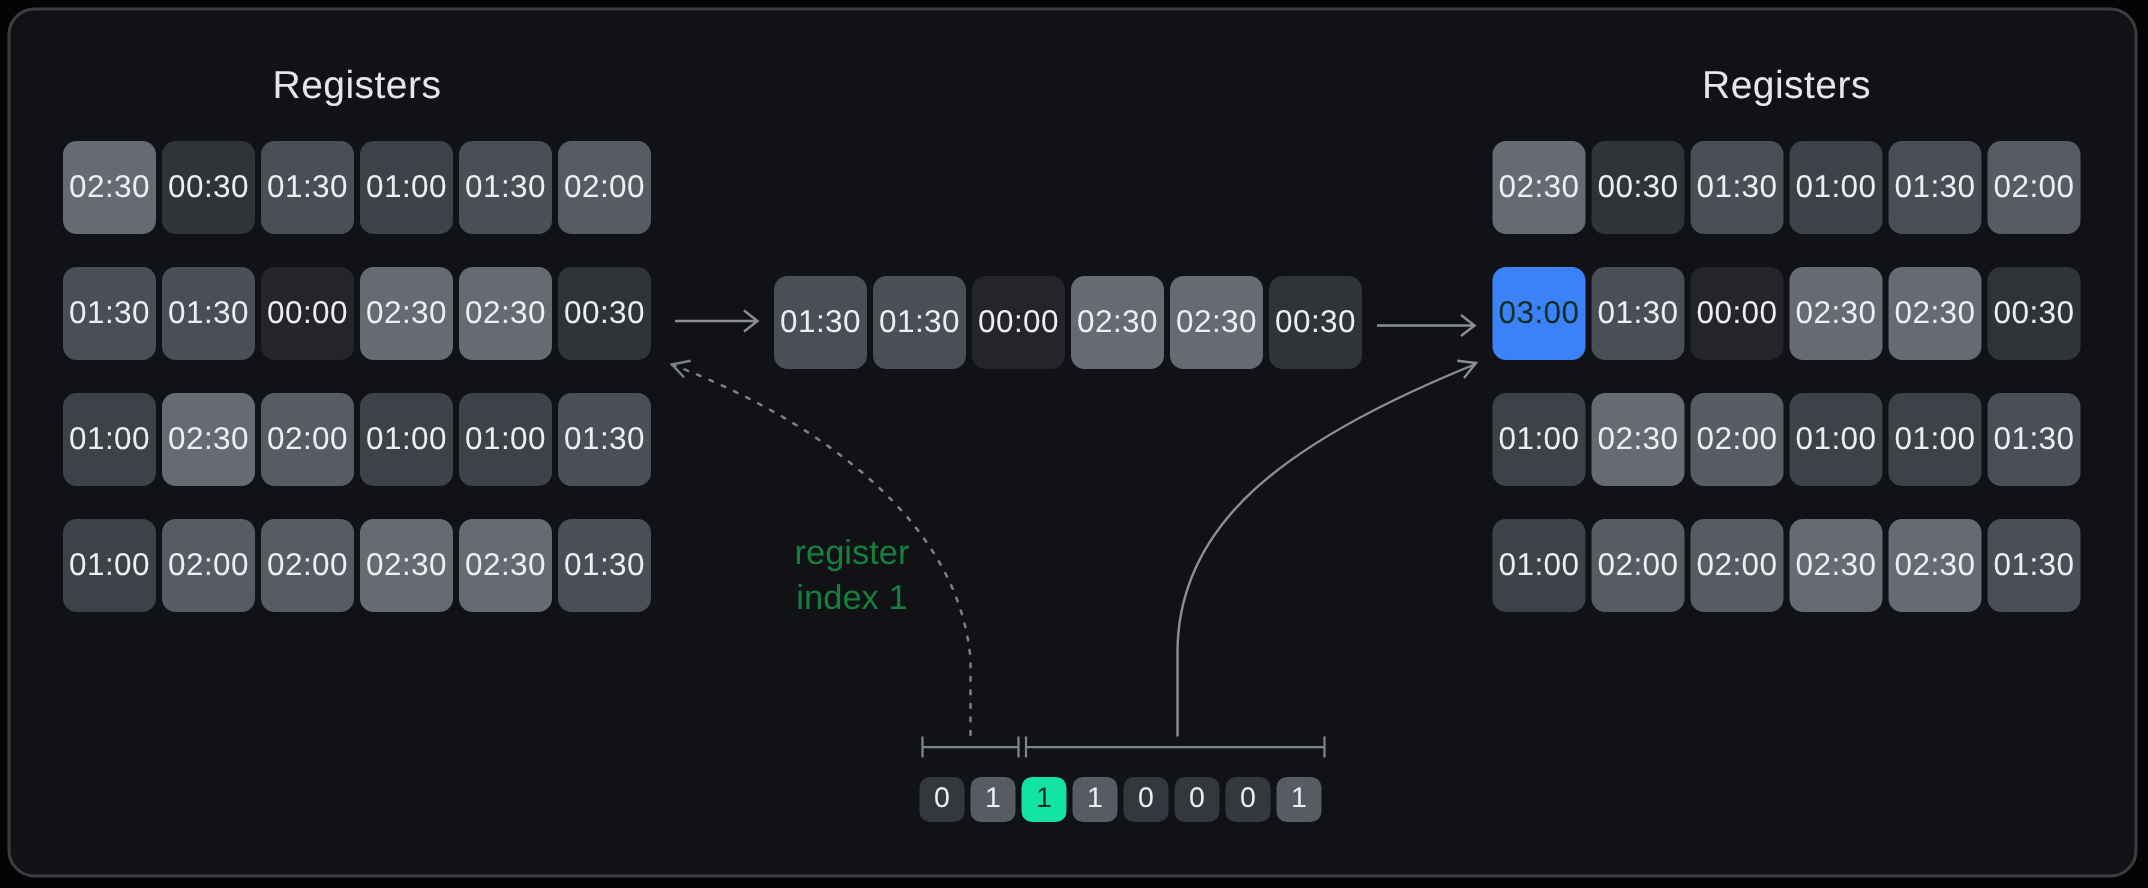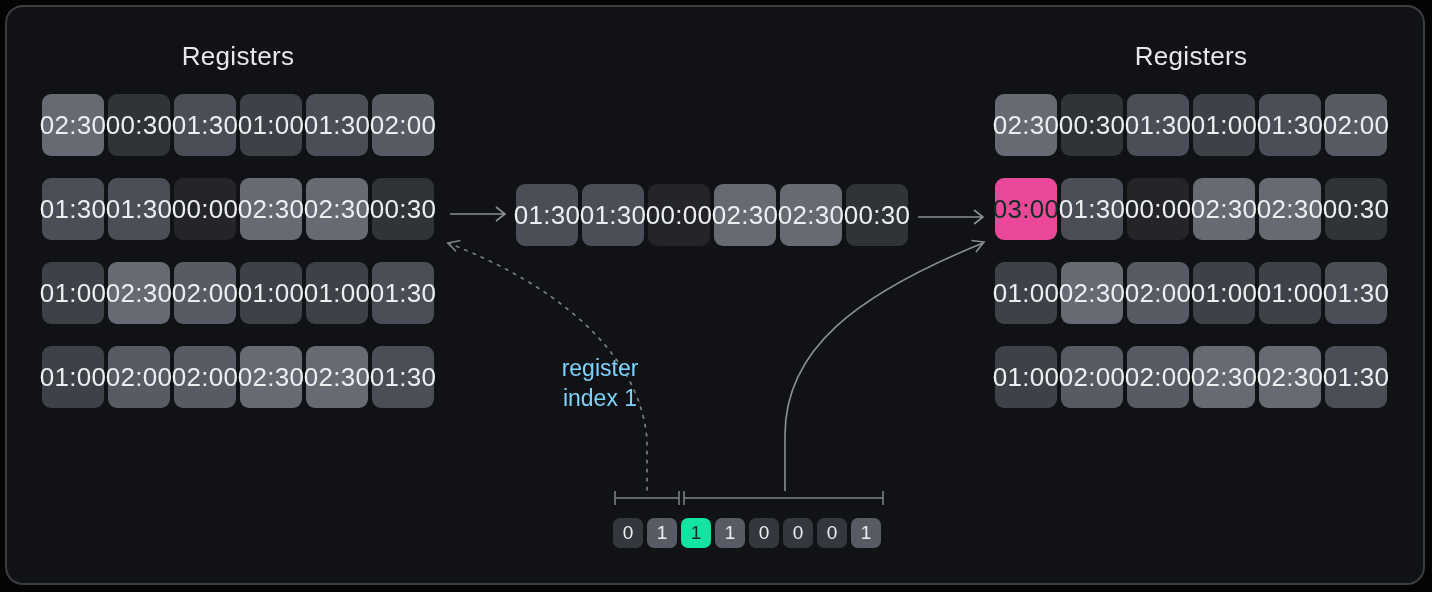--- a/index.html
+++ b/index.html
@@ -5,21 +5,21 @@
   html,body{margin:0;padding:0;background:#040404;width:1432px;height:592px;overflow:hidden;
     font-family:"Liberation Sans","DejaVu Sans",sans-serif;}
   .canvas{position:relative;width:1432px;height:592px;}
   .panel{position:absolute;left:5px;top:5px;width:1420px;height:580px;box-sizing:border-box;
     background:#111215;border:2px solid #3a3d41;border-radius:18px;}
   .title{position:absolute;top:41px;width:392px;text-align:center;font-size:26px;font-weight:500;
     letter-spacing:.3px;}
   .grid{position:absolute;display:grid;grid-template-columns:repeat(6,62px);grid-auto-rows:62px;
     column-gap:4px;row-gap:22px;}
   .cell{border-radius:9px;display:flex;align-items:center;justify-content:center;
-    font-size:26px;font-weight:400;letter-spacing:.3px;}
+    font-size:21px;font-weight:400;letter-spacing:.3px;}
   .bits{position:absolute;left:613px;top:518px;display:flex;gap:4px;}
   .bit{width:30px;height:30px;border-radius:7px;display:flex;align-items:center;justify-content:center;
     font-size:19px;font-weight:500;}
   .hash-label{position:absolute;left:392px;top:518px;width:214px;text-align:right;
     font-size:26px;line-height:30px;}
   .ann{position:absolute;width:180px;text-align:center;font-size:23px;line-height:30px;
     white-space:pre-line;}
   svg.overlay{position:absolute;left:0;top:0;pointer-events:none;}
 </style>
 </head>
@@ -65,21 +65,21 @@
       <div class="cell" style="background: rgb(101, 106, 115); color: rgb(236, 238, 240);">02:30</div>
       <div class="cell" style="background: rgb(48, 51, 56); color: rgb(236, 238, 240);">00:30</div>
     </div>
   <div id="right-grid" class="grid" style="left:995px;top:94px">
       <div class="cell" style="background: rgb(101, 106, 115); color: rgb(236, 238, 240);">02:30</div>
       <div class="cell" style="background: rgb(48, 51, 56); color: rgb(236, 238, 240);">00:30</div>
       <div class="cell" style="background: rgb(74, 78, 86); color: rgb(236, 238, 240);">01:30</div>
       <div class="cell" style="background: rgb(61, 65, 72); color: rgb(236, 238, 240);">01:00</div>
       <div class="cell" style="background: rgb(74, 78, 86); color: rgb(236, 238, 240);">01:30</div>
       <div class="cell" style="background: rgb(87, 92, 100); color: rgb(236, 238, 240);">02:00</div>
-      <div class="cell" style="background: #ec4899; color: rgb(14, 46, 35);">03:00</div>
+      <div class="cell" style="background: #3b82f6; color: rgb(14, 46, 35);">03:00</div>
       <div class="cell" style="background: rgb(74, 78, 86); color: rgb(236, 238, 240);">01:30</div>
       <div class="cell" style="background: rgb(35, 37, 41); color: rgb(236, 238, 240);">00:00</div>
       <div class="cell" style="background: rgb(101, 106, 115); color: rgb(236, 238, 240);">02:30</div>
       <div class="cell" style="background: rgb(101, 106, 115); color: rgb(236, 238, 240);">02:30</div>
       <div class="cell" style="background: rgb(48, 51, 56); color: rgb(236, 238, 240);">00:30</div>
       <div class="cell" style="background: rgb(61, 65, 72); color: rgb(236, 238, 240);">01:00</div>
       <div class="cell" style="background: rgb(101, 106, 115); color: rgb(236, 238, 240);">02:30</div>
       <div class="cell" style="background: rgb(87, 92, 100); color: rgb(236, 238, 240);">02:00</div>
       <div class="cell" style="background: rgb(61, 65, 72); color: rgb(236, 238, 240);">01:00</div>
       <div class="cell" style="background: rgb(61, 65, 72); color: rgb(236, 238, 240);">01:00</div>
@@ -102,21 +102,21 @@
     <path d="M456,251.5 L448,243 L460.5,240.5" fill="none" stroke-width="1.7" stroke="#7b7f86"></path>
 
     <path d="M785,491 L785,435 C785,350 855,295 983,243" fill="none" stroke-width="1.6" stroke="#8b8f95"></path>
     <path d="M976,252 L984,242 L971.5,240.5" fill="none" stroke-width="1.6" stroke="#8b8f95"></path>
 
     <path d="M615,491 V505 M615,498 H679 M679,491 V505" fill="none" stroke-width="1.5" stroke="#7f838a"></path>
 
     <path d="M684,491 V505 M684,498 H883 M883,491 V505" fill="none" stroke-width="1.5" stroke="#7f838a"></path>
   </svg>
 
-  <div class="ann" style="left: 510px; top: 353px; color: #7dd3fc;">register
+  <div class="ann" style="left: 478px; top: 353px; color: #15803d;">register
 index 1</div>
 
   <div class="bits" id="bits">
       <div class="bit" style="background: rgb(52, 56, 62); color: rgb(236, 238, 240);">0</div>
       <div class="bit" style="background: rgb(87, 92, 100); color: rgb(236, 238, 240);">1</div>
       <div class="bit" style="background: rgb(20, 228, 161); color: rgb(14, 46, 35);">1</div>
       <div class="bit" style="background: rgb(87, 92, 100); color: rgb(236, 238, 240);">1</div>
       <div class="bit" style="background: rgb(52, 56, 62); color: rgb(236, 238, 240);">0</div>
       <div class="bit" style="background: rgb(52, 56, 62); color: rgb(236, 238, 240);">0</div>
       <div class="bit" style="background: rgb(52, 56, 62); color: rgb(236, 238, 240);">0</div>

